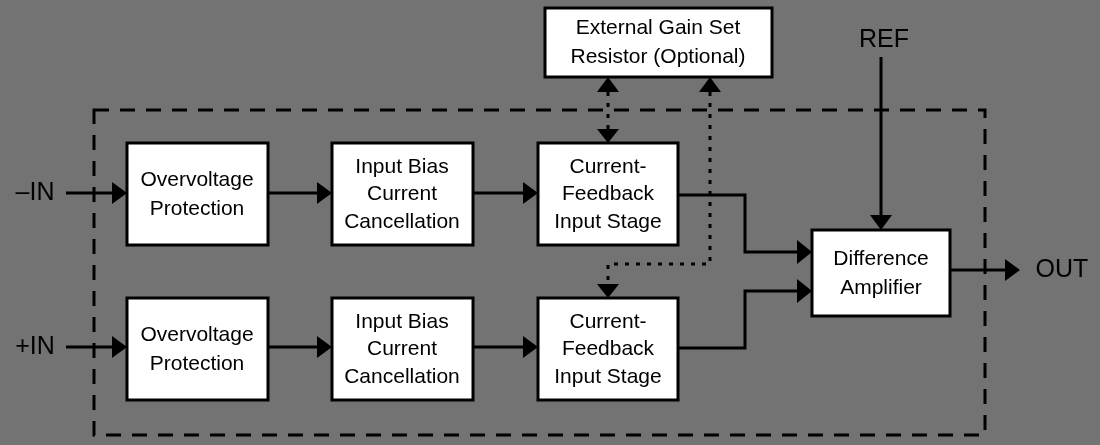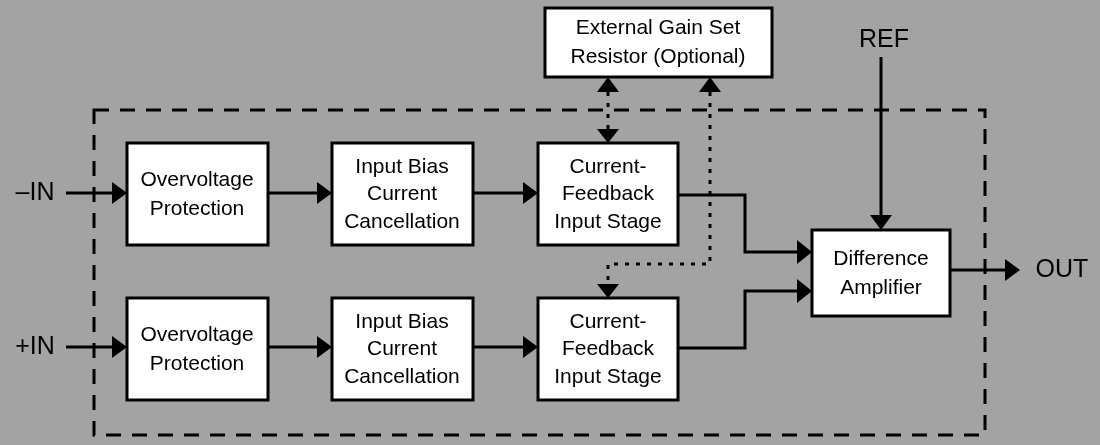--- a/index.html
+++ b/index.html
@@ -4,21 +4,21 @@
 <style>
   html, body {
     margin: 0;
     padding: 0;
     background: #ffffff;
   }
   #diagram-root {
     position: relative;
     width: 1100px;
     height: 445px;
-    background: #a3a3a3;
+    background: #737373;
     font-family: "Liberation Sans", sans-serif;
     overflow: hidden;
   }
   svg#diagram-svg {
     position: absolute;
     left: 0;
     top: 0;
     width: 1100px;
     height: 445px;
   }

